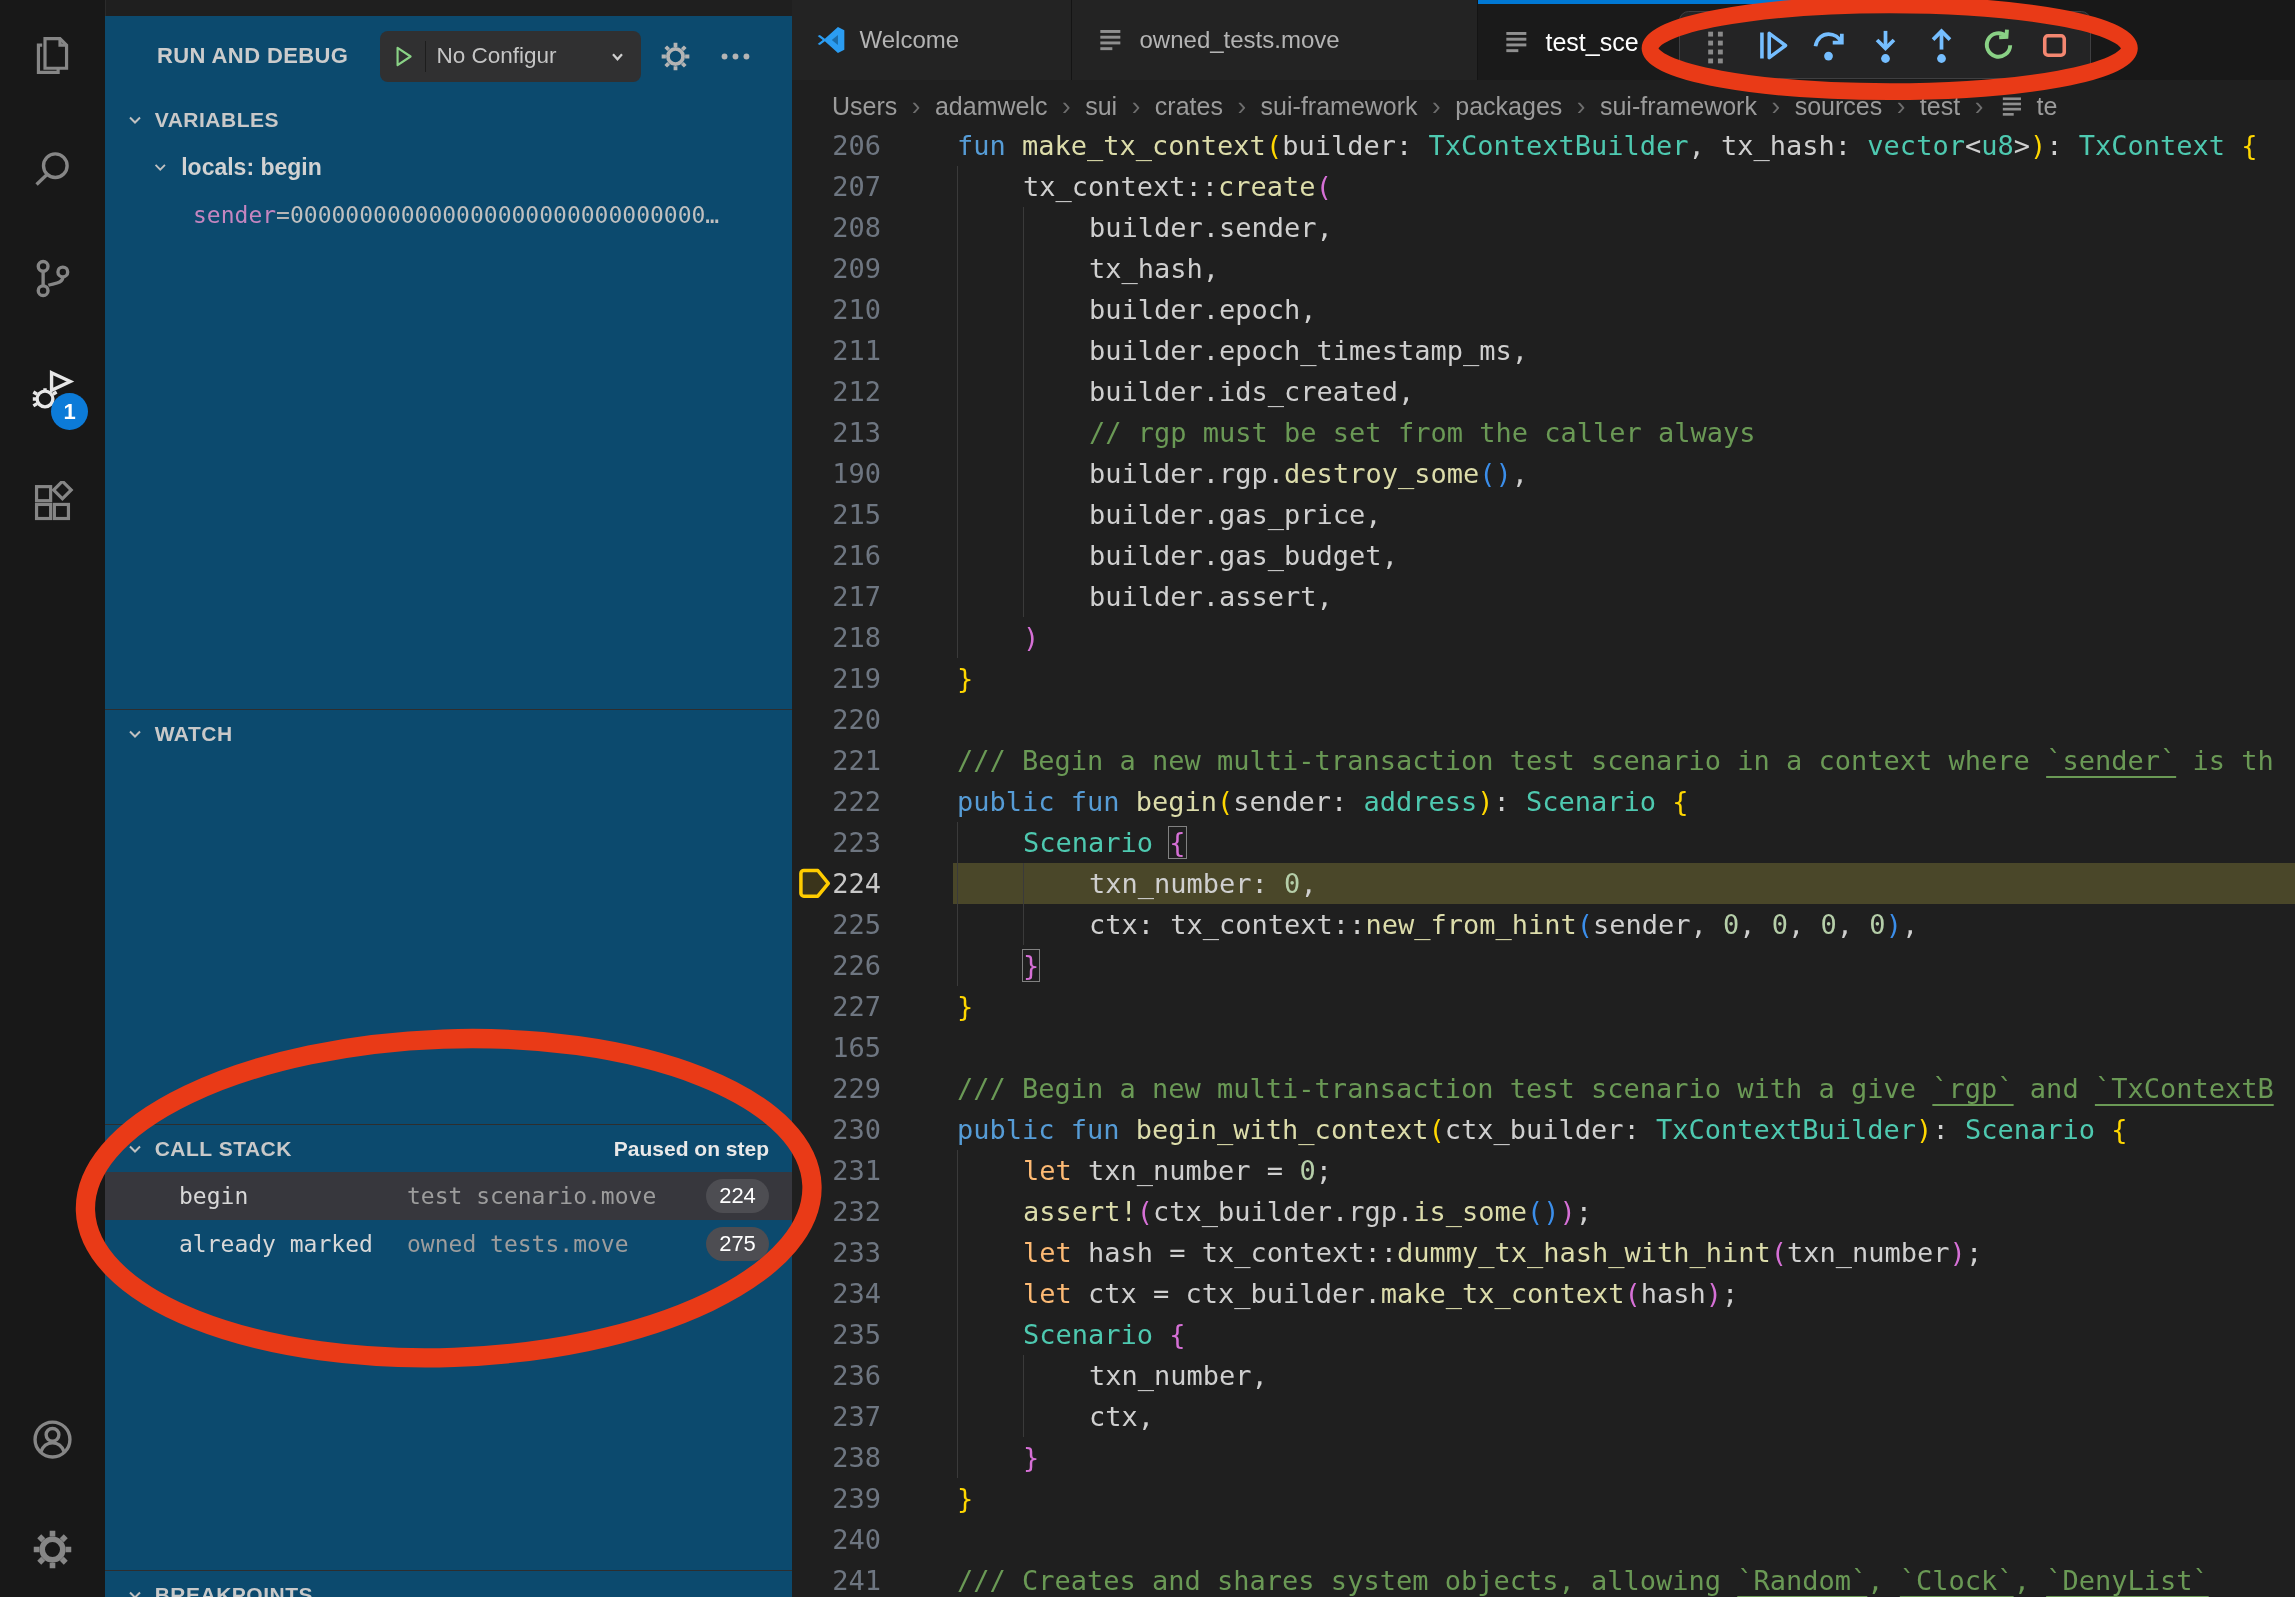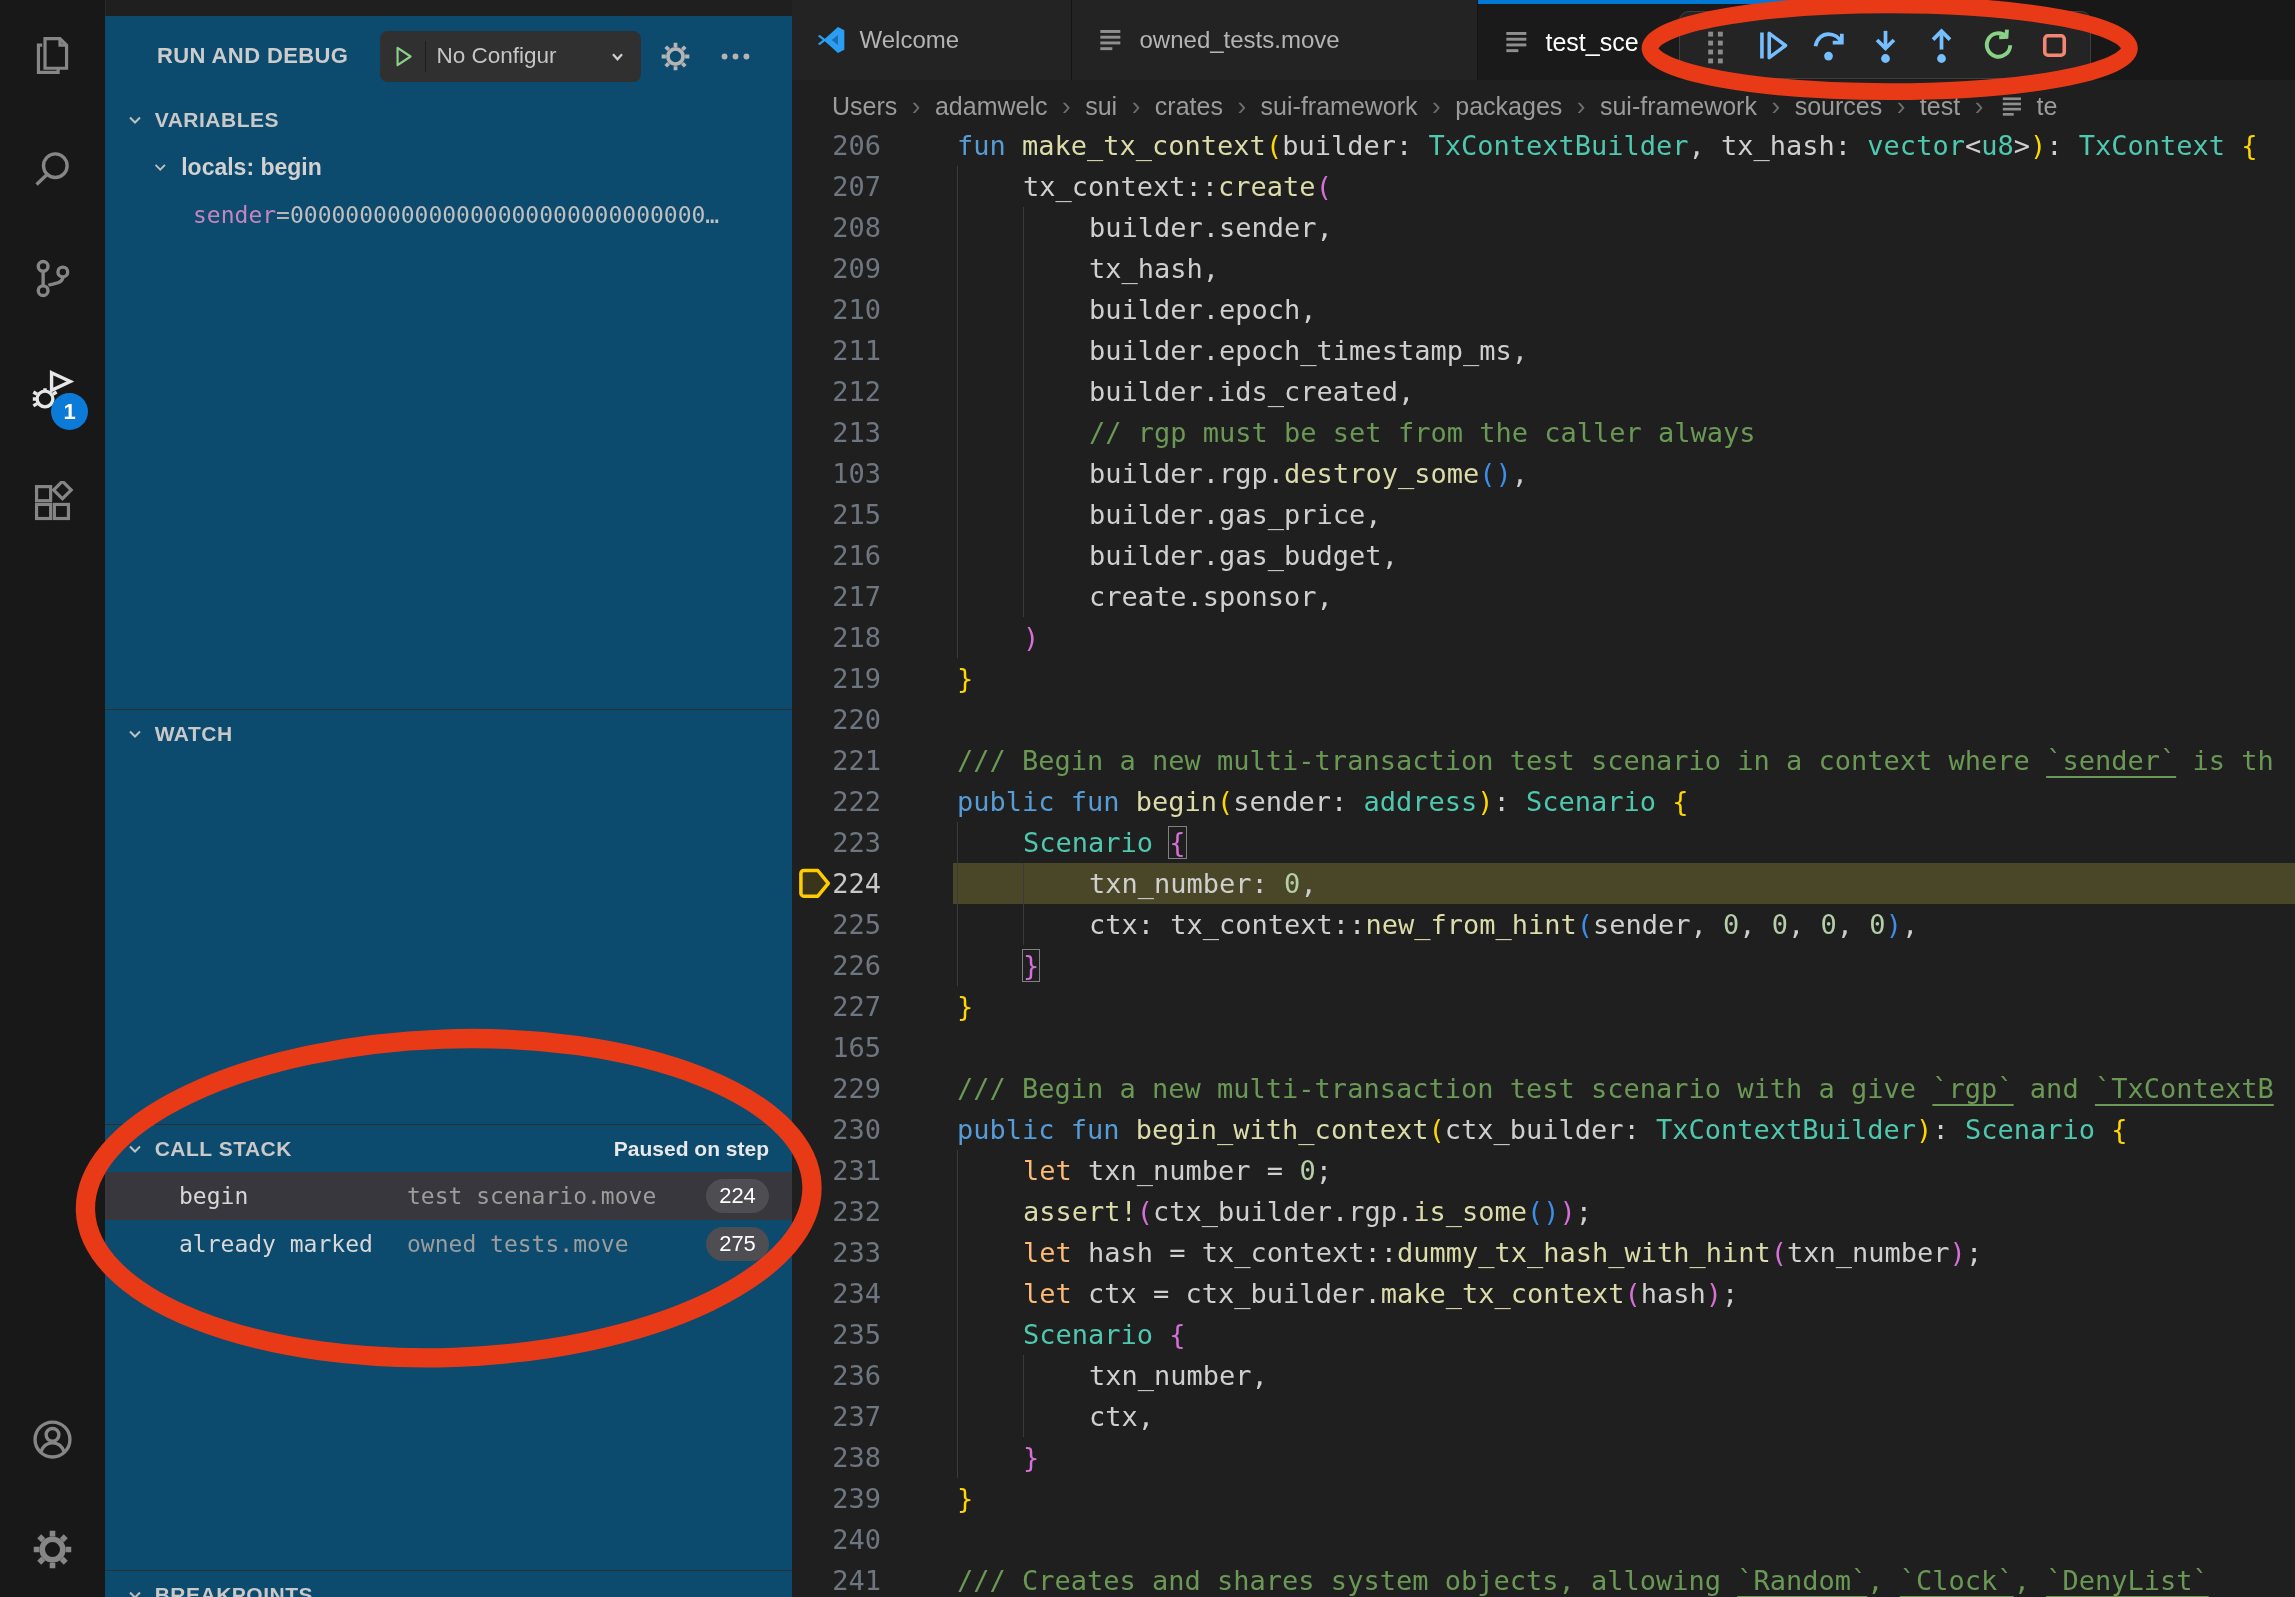--- a/index.html
+++ b/index.html
@@ -352,34 +352,34 @@
         </div>
         <div class="code-row">
           <div class="gutter">212</div>
           <div class="line"><span class="ind"></span><span class="ind"></span><span class="tk-v">builder.ids_created,</span></div>
         </div>
         <div class="code-row">
           <div class="gutter">213</div>
           <div class="line"><span class="ind"></span><span class="ind"></span><span class="tk-m">// rgp must be set from the caller always</span></div>
         </div>
         <div class="code-row">
-          <div class="gutter">103</div>
+          <div class="gutter">190</div>
           <div class="line"><span class="ind"></span><span class="ind"></span><span class="tk-v">builder.rgp.</span><span class="tk-f">destroy_some</span><span class="tk-p3">()</span><span class="tk-v">,</span></div>
         </div>
         <div class="code-row">
           <div class="gutter">215</div>
           <div class="line"><span class="ind"></span><span class="ind"></span><span class="tk-v">builder.gas_price,</span></div>
         </div>
         <div class="code-row">
           <div class="gutter">216</div>
           <div class="line"><span class="ind"></span><span class="ind"></span><span class="tk-v">builder.gas_budget,</span></div>
         </div>
         <div class="code-row">
           <div class="gutter">217</div>
-          <div class="line"><span class="ind"></span><span class="ind"></span><span class="tk-v">create.sponsor,</span></div>
+          <div class="line"><span class="ind"></span><span class="ind"></span><span class="tk-v">builder.assert,</span></div>
         </div>
         <div class="code-row">
           <div class="gutter">218</div>
           <div class="line"><span class="ind"></span><span class="tk-p2">)</span></div>
         </div>
         <div class="code-row">
           <div class="gutter">219</div>
           <div class="line"><span class="tk-p1">}</span></div>
         </div>
         <div class="code-row">

